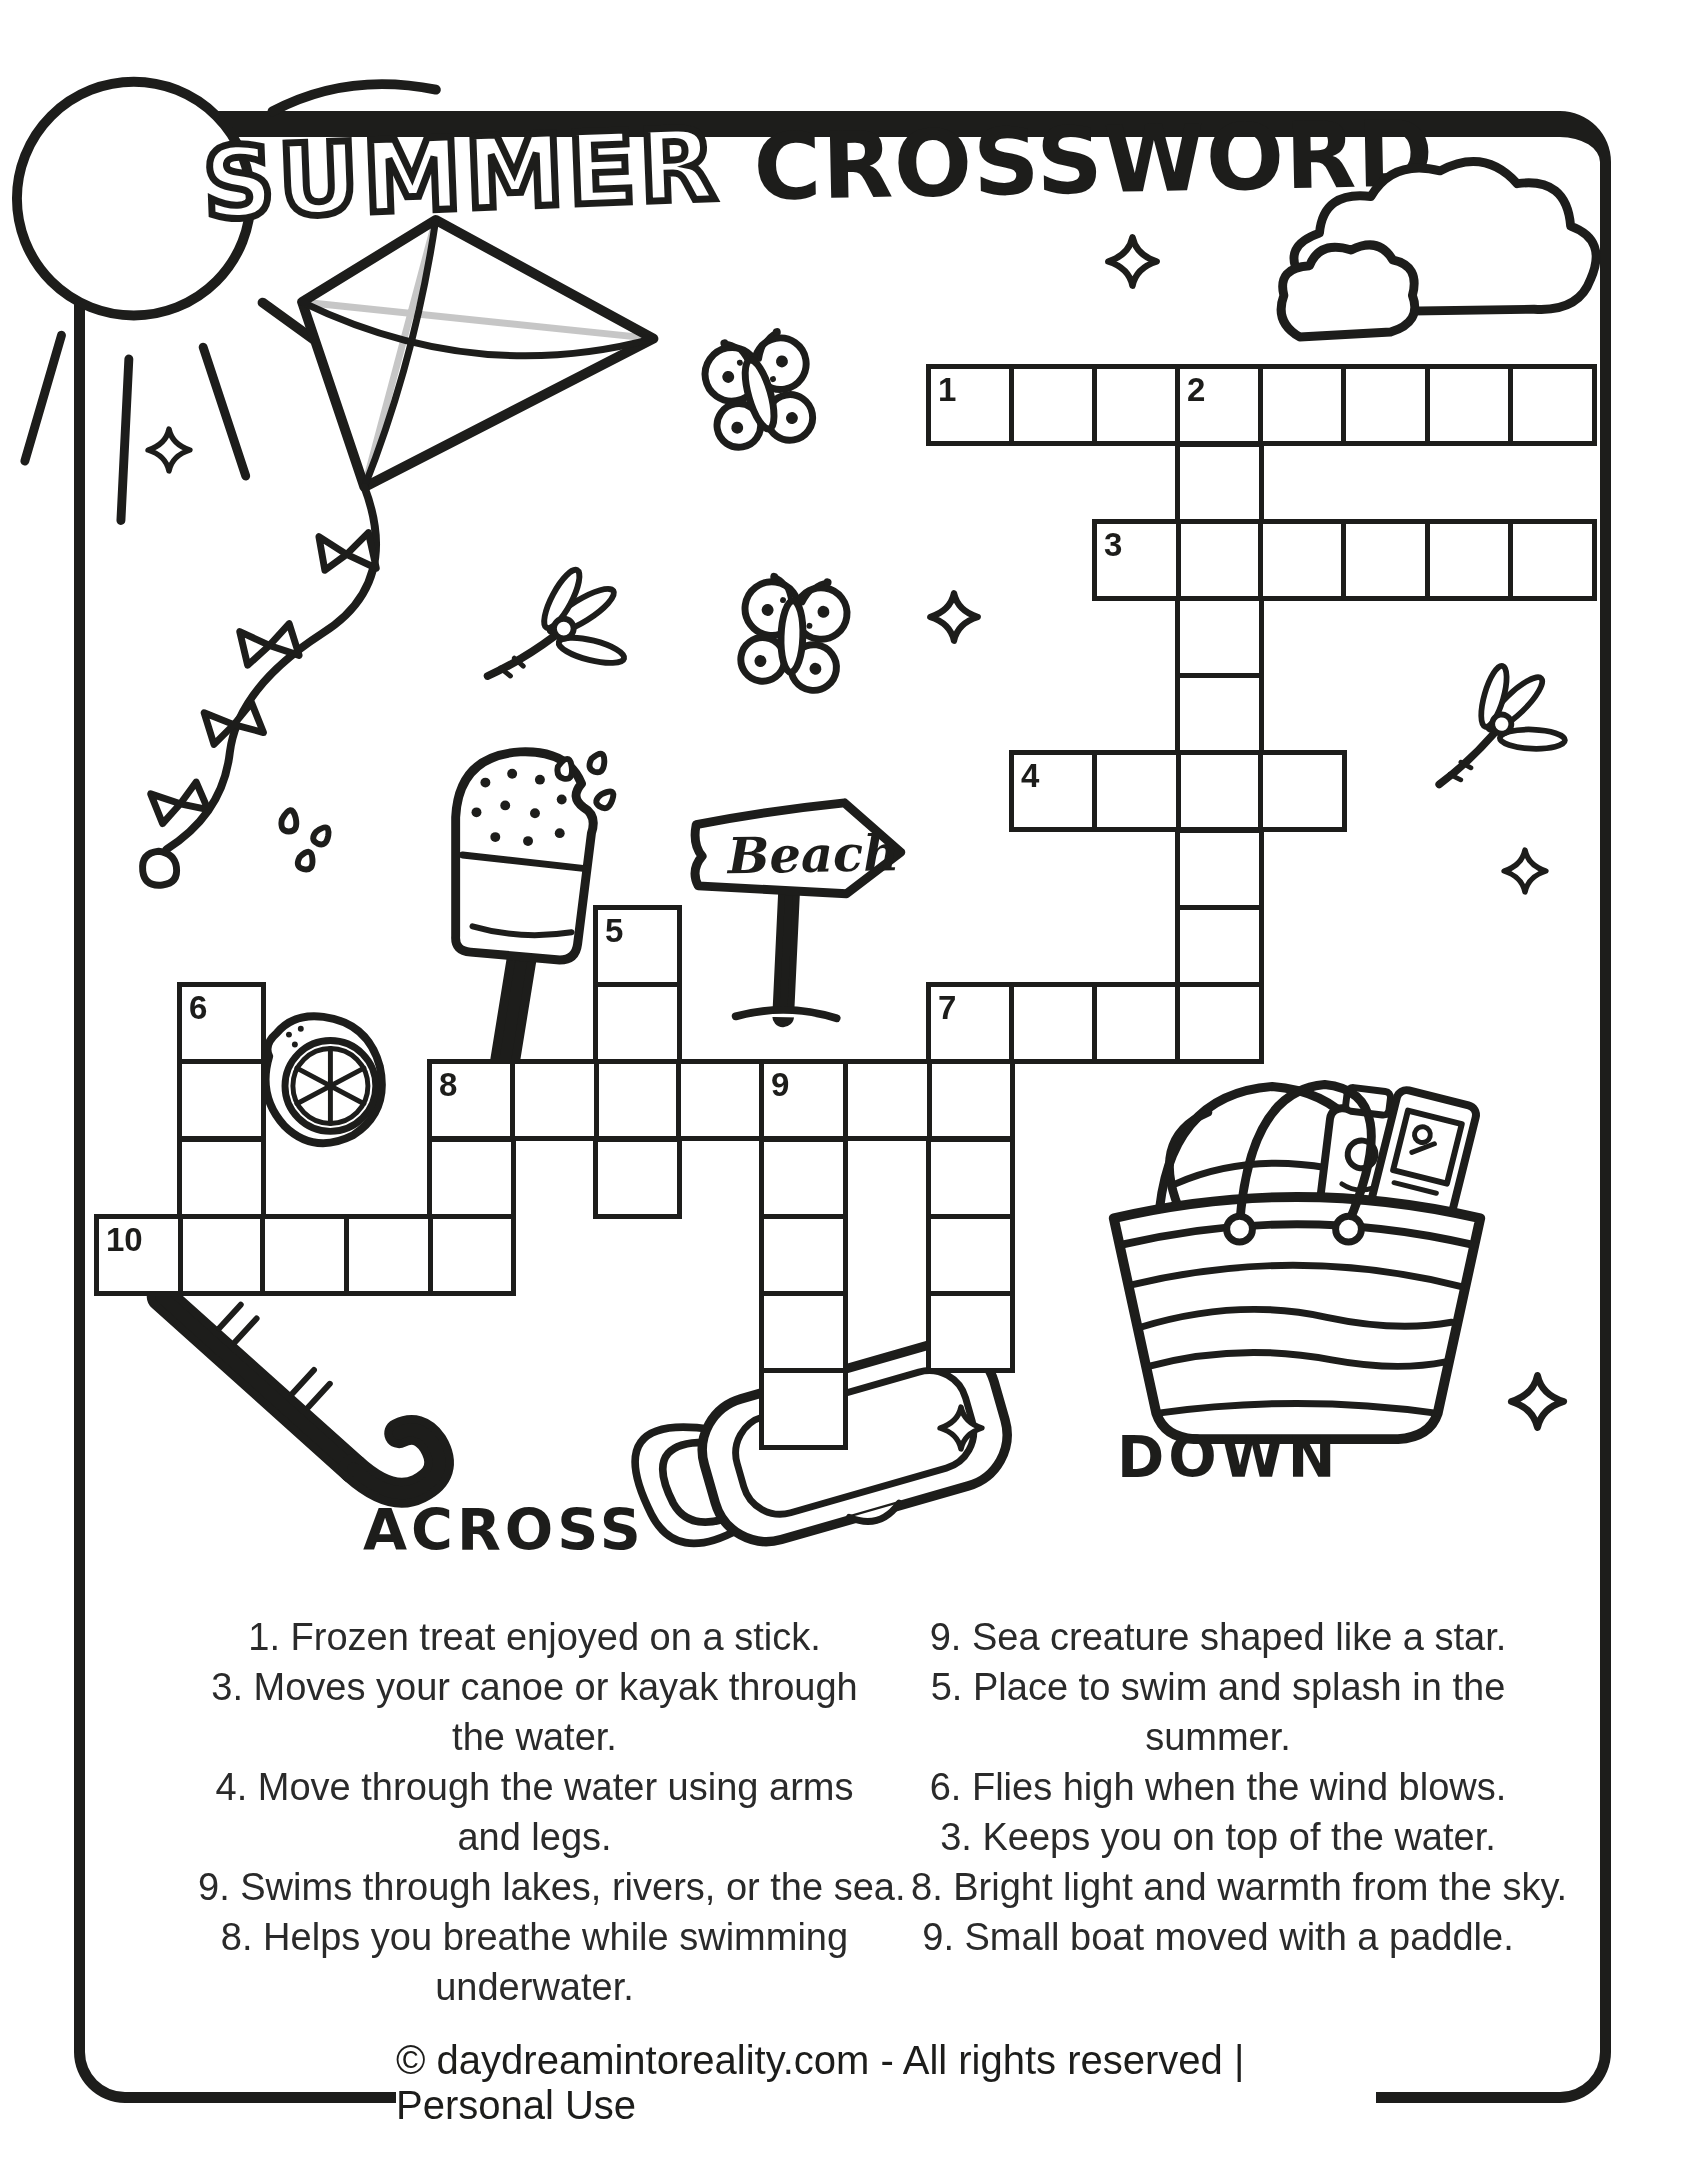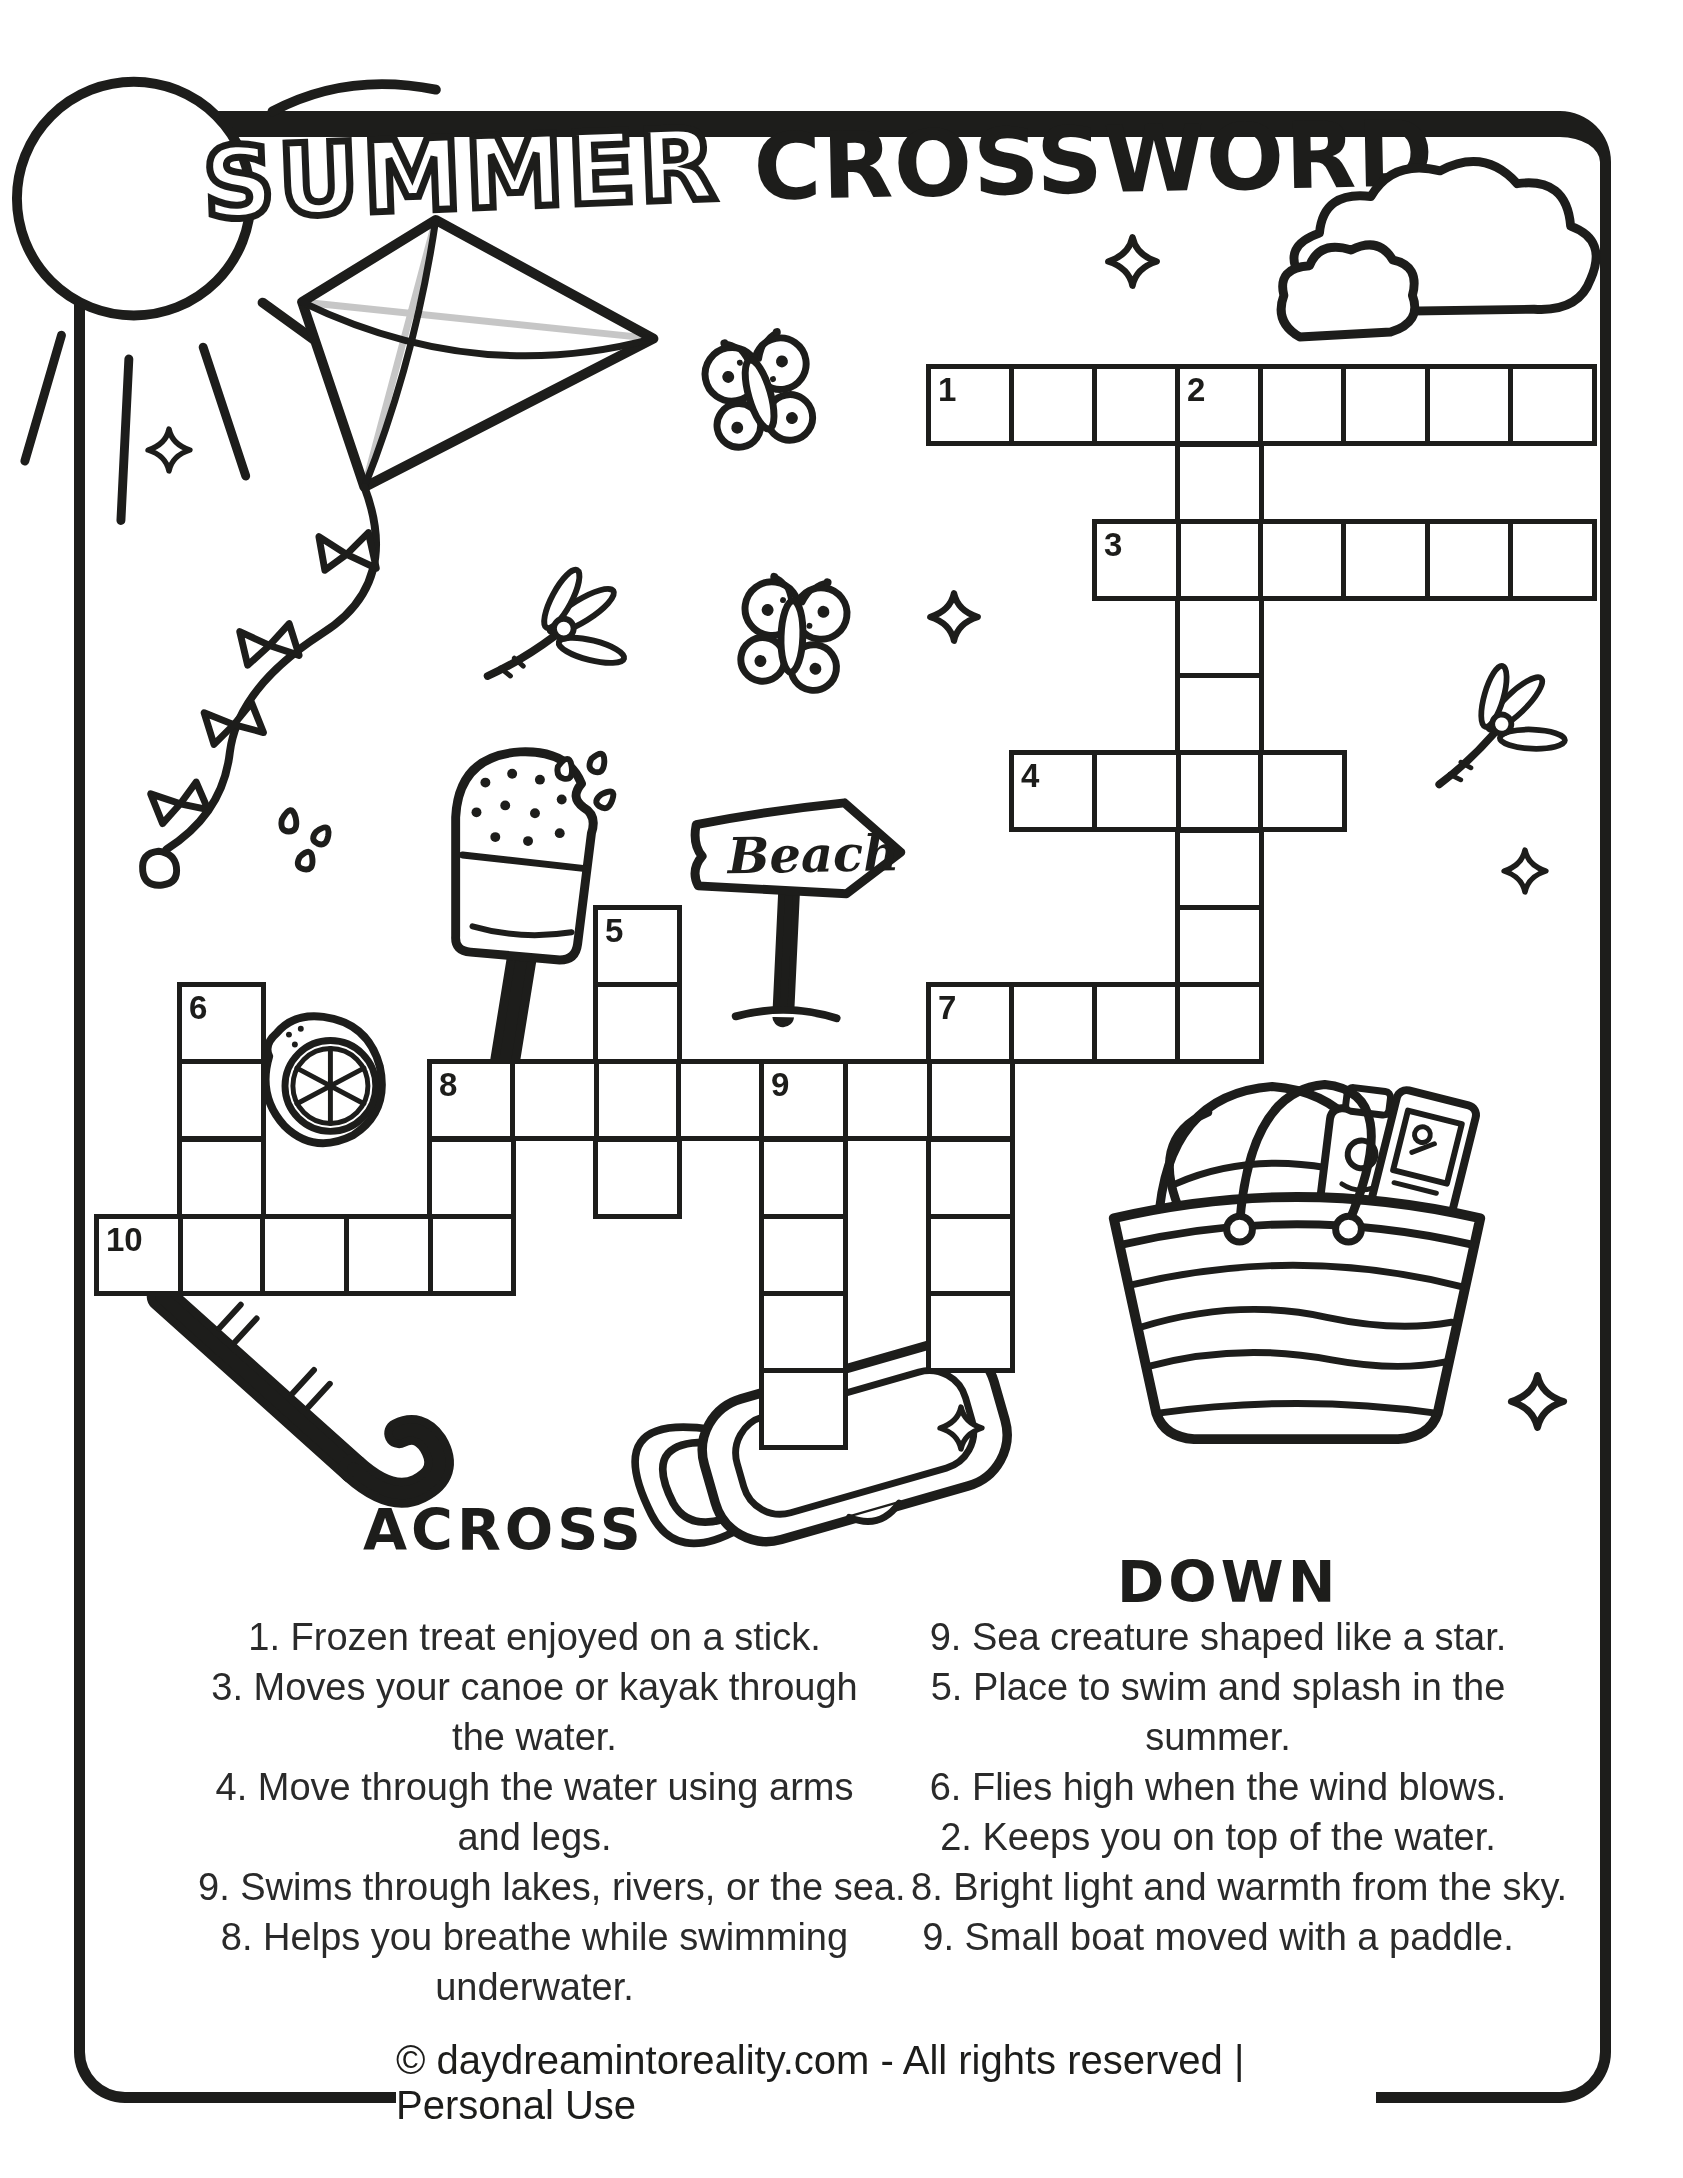--- a/index.html
+++ b/index.html
@@ -314,38 +314,38 @@
       <div class="cell" style="left: 759px; top: 1291px;"></div>
       <div class="cell" style="left: 759px; top: 1368px;"></div>
       <div class="cell" style="left: 94px; top: 1214px;">
         <span class="num">10</span>
       </div>
       <div class="cell" style="left: 260px; top: 1214px;"></div>
       <div class="cell" style="left: 344px; top: 1214px;"></div>
     </div>
 
   <div class="clue-header" style="left:327px;top:1497px">ACROSS</div>
-  <div class="clue-header" style="left:1081px;top:1549px">DOWN</div>
+  <div class="clue-header" style="left:1081px;top:1424px">DOWN</div>
 
   <div class="clue-block" id="across-clues" style="left:198px;top:1612px;width:673px">
       <div class="clue-line">1. Frozen treat enjoyed on a stick.</div>
       <div class="clue-line">3. Moves your canoe or kayak through</div>
       <div class="clue-line">the water.</div>
       <div class="clue-line">4. Move through the water using arms</div>
       <div class="clue-line">and legs.</div>
       <div class="clue-line">9. Swims through lakes, rivers, or the sea.</div>
       <div class="clue-line">8. Helps you breathe while swimming</div>
       <div class="clue-line">underwater.</div>
     </div>
   <div class="clue-block" id="down-clues" style="left:911px;top:1612px;width:614px">
       <div class="clue-line">9. Sea creature shaped like a star.</div>
       <div class="clue-line">5. Place to swim and splash in the</div>
       <div class="clue-line">summer.</div>
       <div class="clue-line">6. Flies high when the wind blows.</div>
-      <div class="clue-line">2. Keeps you on top of the water.</div>
+      <div class="clue-line">3. Keeps you on top of the water.</div>
       <div class="clue-line">8. Bright light and warmth from the sky.</div>
       <div class="clue-line">9. Small boat moved with a paddle.</div>
     </div>
 
   <div id="footer">
     <span>© daydreamintoreality.com - All rights reserved | Personal Use</span>
   </div>
 </div>
 
 

